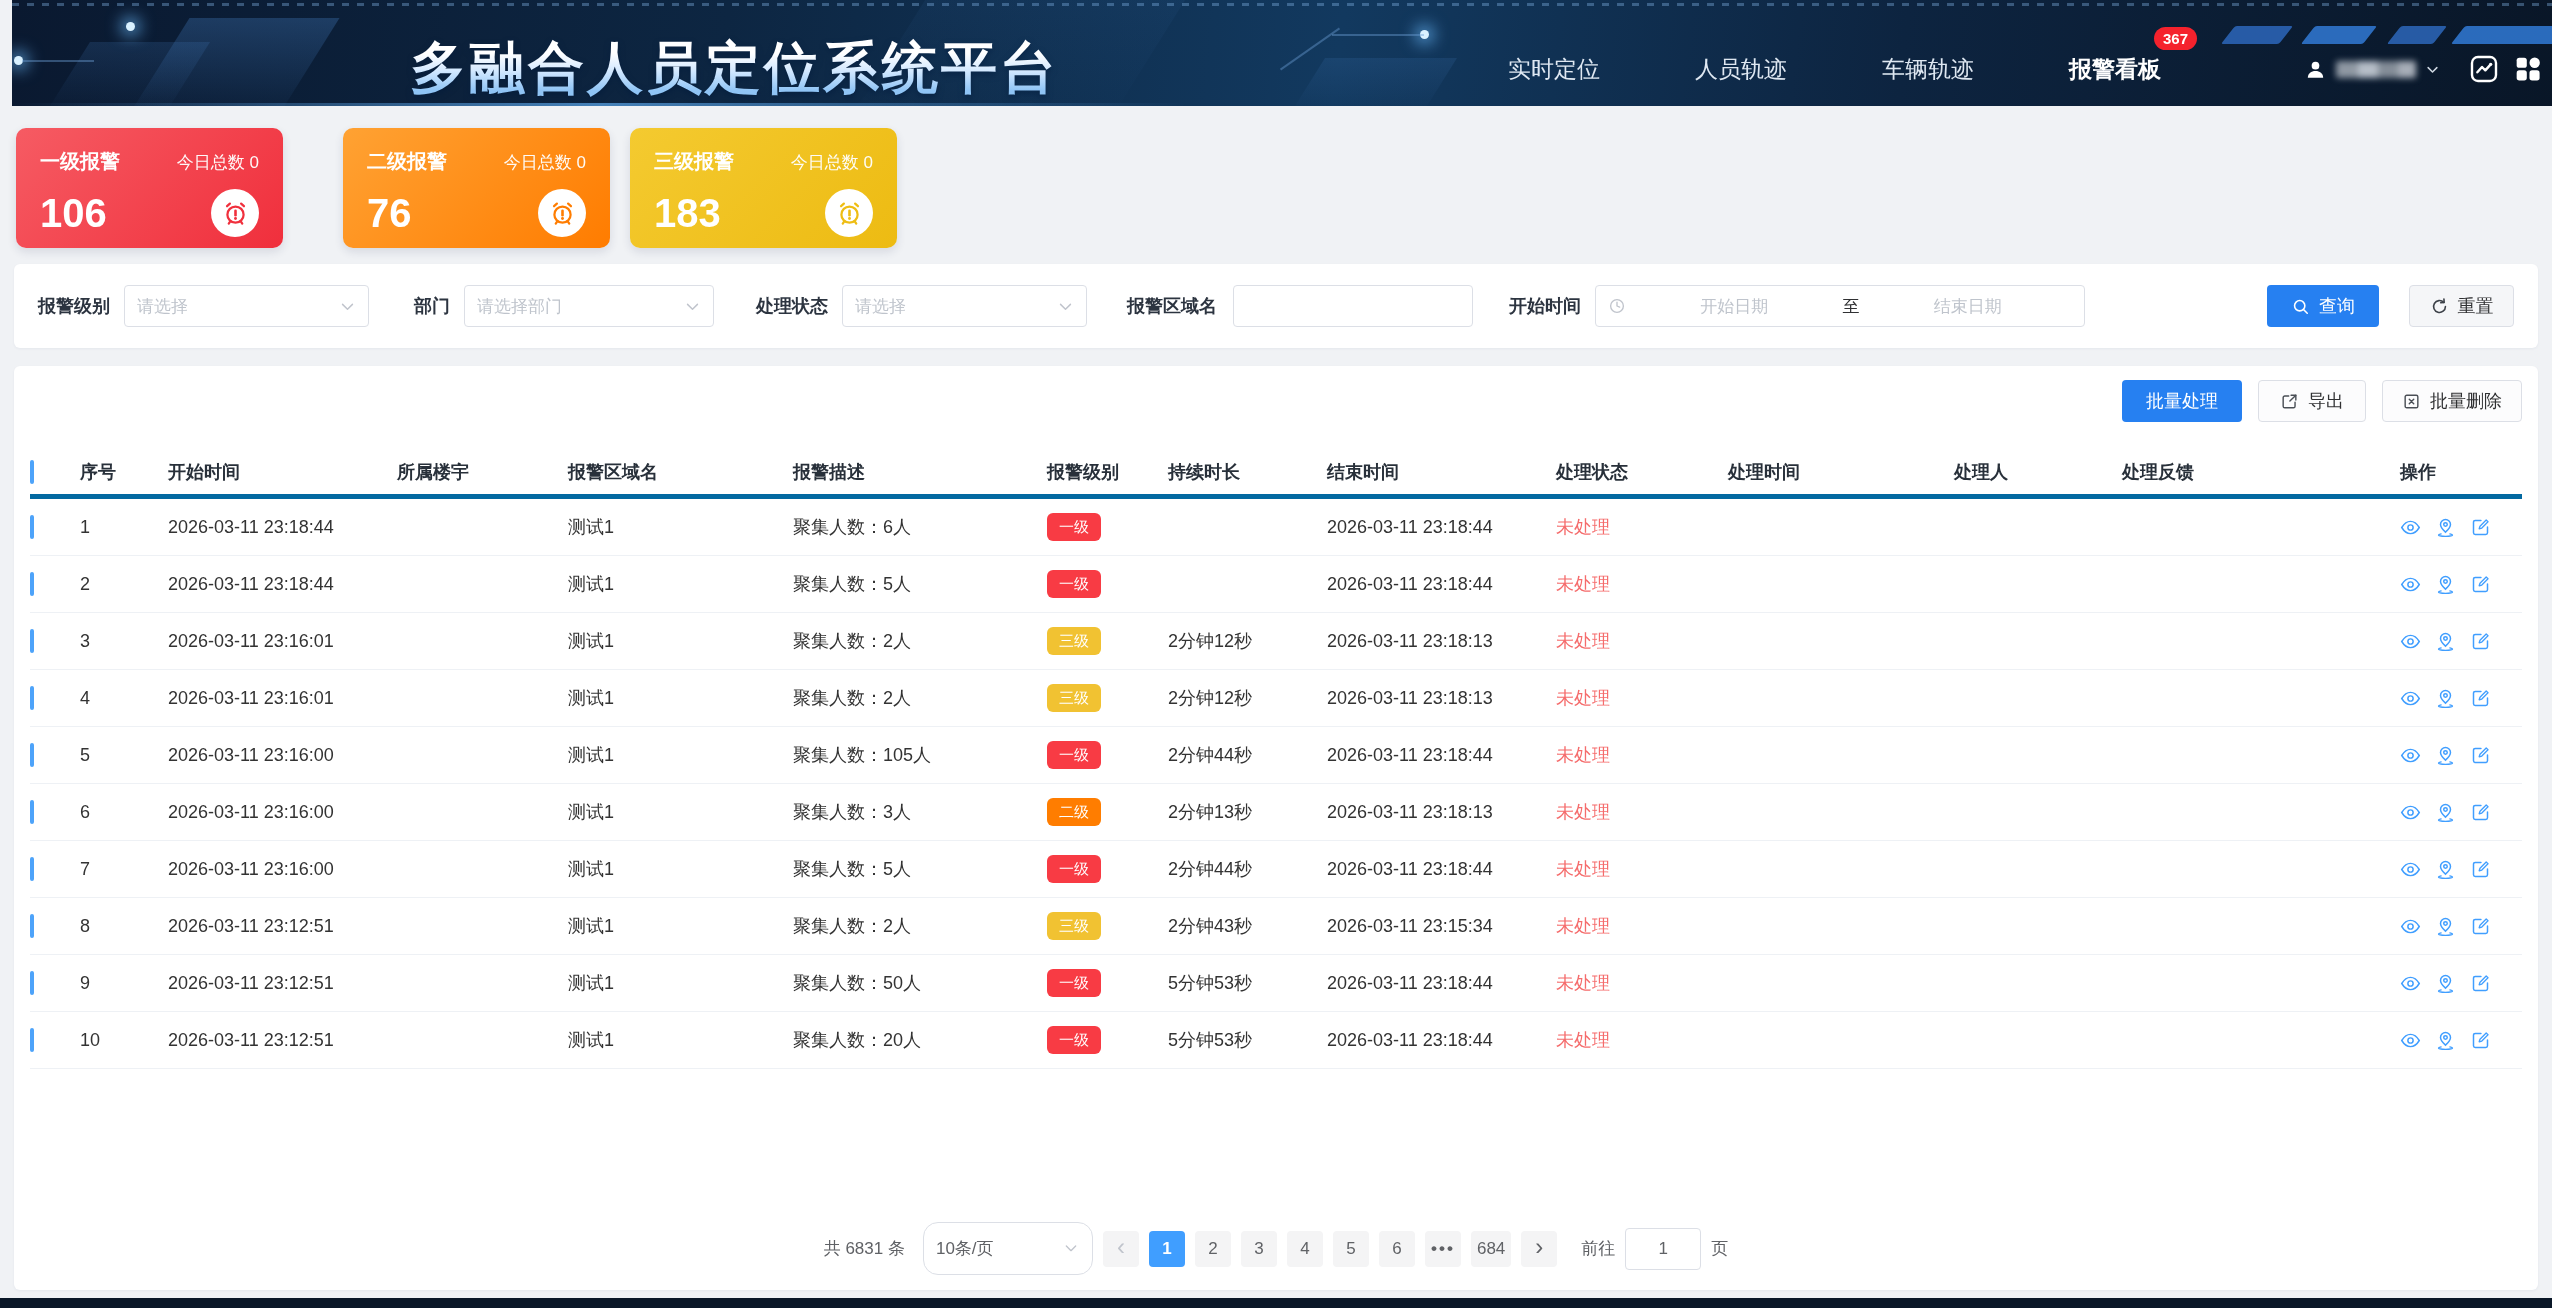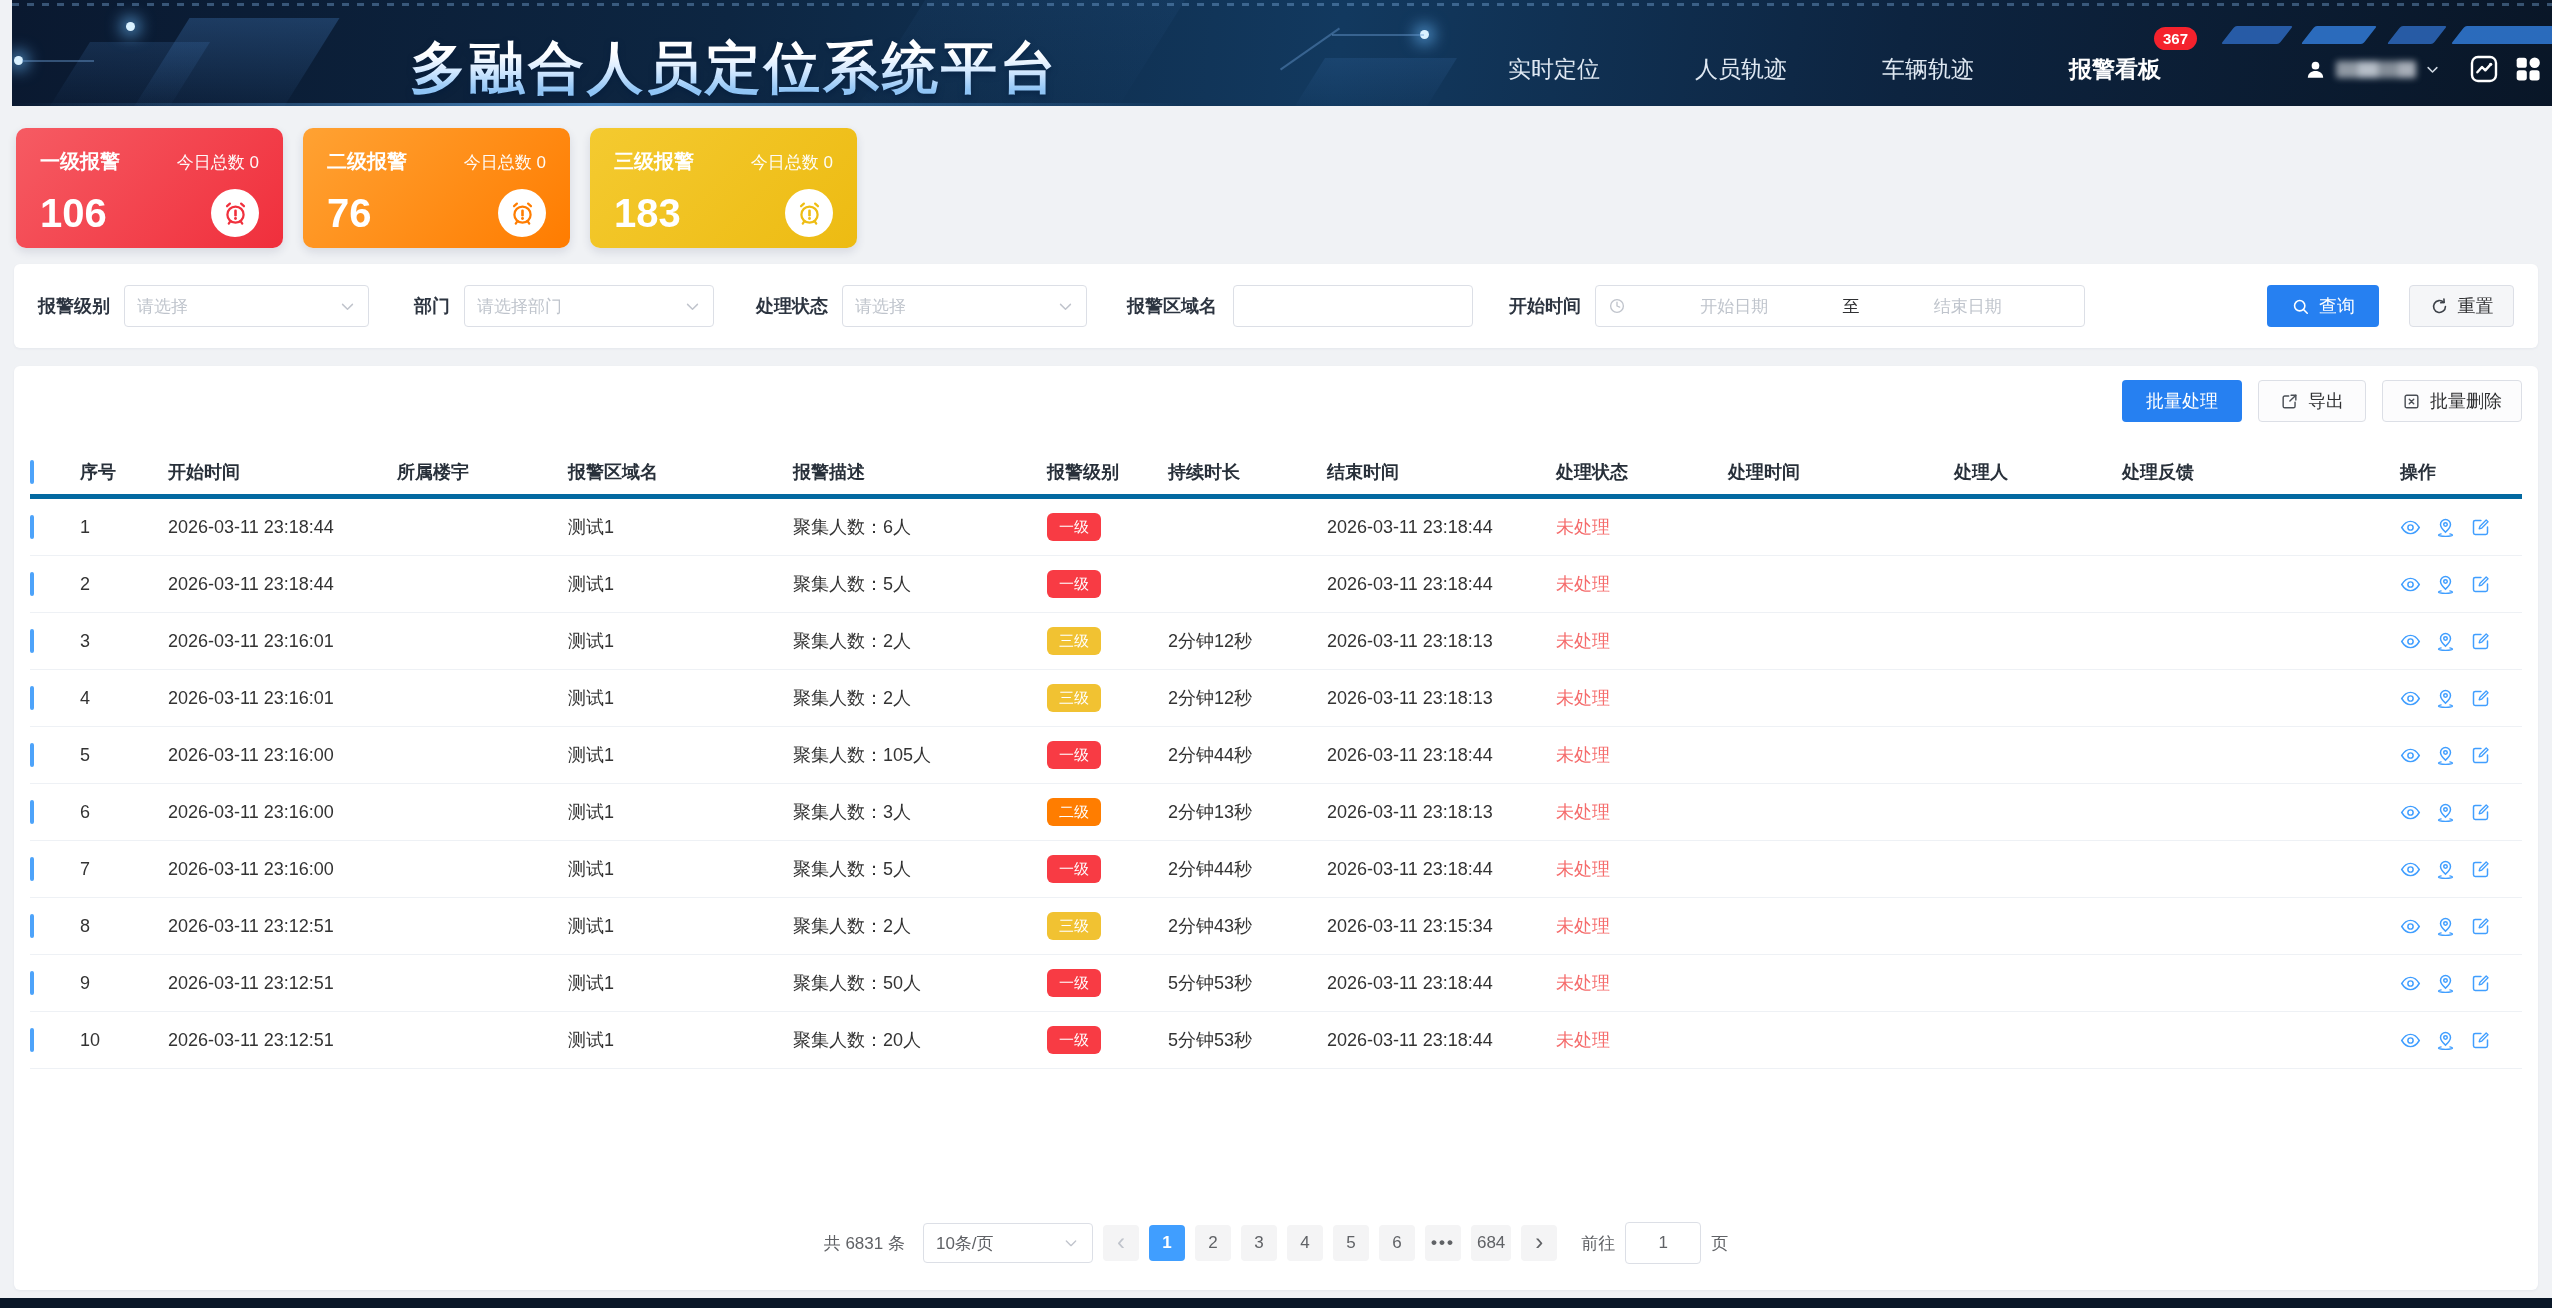--- a/index.html
+++ b/index.html
@@ -82,21 +82,21 @@
   .lv{display:inline-block;min-width:54px;height:28px;line-height:28px;text-align:center;border-radius:6px;color:#fff;font-size:15px;}
   .status{color:var(--status-red,#f56c6c);}
   .act{display:flex;gap:14px;color:#409eff;align-items:center;}
   .act .aicon{width:21px;height:21px;cursor:pointer;display:inline-flex;}
   .act svg{width:21px;height:21px;}
 
   
   .pagination{position:absolute;left:0;right:0;top:856px;display:flex;align-items:center;justify-content:center;gap:10px;
     font-size:17px;color:#606266;}
   .pg-total{margin-right:8px;}
-  .pg-size{width:170px;height:40px;}
+  .pg-size{width:170px;height:53px;border-radius:15px;}
   .pg-btn{min-width:36px;height:36px;border-radius:4px;background:#f4f4f5;color:#606266;display:flex;align-items:center;
     justify-content:center;font-size:17px;cursor:pointer;padding:0 6px;box-sizing:border-box;}
   .pg-btn.active{background:var(--page-active,#409eff);color:#fff;font-weight:700;}
   .pg-btn.arrow{font-size:24px;line-height:1;padding-bottom:3px;}
   .pg-btn.prev{color:#c0c4cc;}
   .pg-btn.dots{letter-spacing:2px;font-weight:700;}
   .goto-label{margin-left:14px;}
   .goto-input{width:70px;height:38px;border:1px solid #dcdfe6;border-radius:4px;text-align:center;font-size:17px;color:#606266;outline:none;}
 
   .bottom-strip{position:absolute;left:0;bottom:0;width:100%;height:10px;background:#0a1727;}
@@ -176,21 +176,21 @@
           <span class="c-ico">
             <svg viewBox="0 0 24 24" width="27" height="27">
               <circle cx="12" cy="13" r="7.2" fill="none" stroke="#f0303d" stroke-width="2"></circle>
               <path d="M4.5 5.5 L7 3.2 M19.5 5.5 L17 3.2 M7.5 18.8 L6 21 M16.5 18.8 L18 21" stroke="#f0303d" stroke-width="2" stroke-linecap="round" fill="none"></path>
               <line x1="12" y1="9.6" x2="12" y2="13.6" stroke="#f0303d" stroke-width="2.3" stroke-linecap="round"></line>
               <circle cx="12" cy="16.5" r="1.3" fill="#f0303d"></circle>
             </svg>
           </span>
         </div>
       </div>
-      <div class="scard" style="background: linear-gradient(135deg, rgb(255, 162, 51), rgb(255, 124, 0));">
+      <div class="scard" style="background: linear-gradient(135deg, rgb(255, 162, 51), rgb(255, 124, 0)); margin-left: 40px;">
         <div class="row1">
           <span class="c-title">二级报警</span>
           <span class="c-today">今日总数 0</span>
         </div>
         <div class="row2">
           <span class="c-count">76</span>
           <span class="c-ico">
             <svg viewBox="0 0 24 24" width="27" height="27">
               <circle cx="12" cy="13" r="7.2" fill="none" stroke="#ff7d01" stroke-width="2"></circle>
               <path d="M4.5 5.5 L7 3.2 M19.5 5.5 L17 3.2 M7.5 18.8 L6 21 M16.5 18.8 L18 21" stroke="#ff7d01" stroke-width="2" stroke-linecap="round" fill="none"></path>

